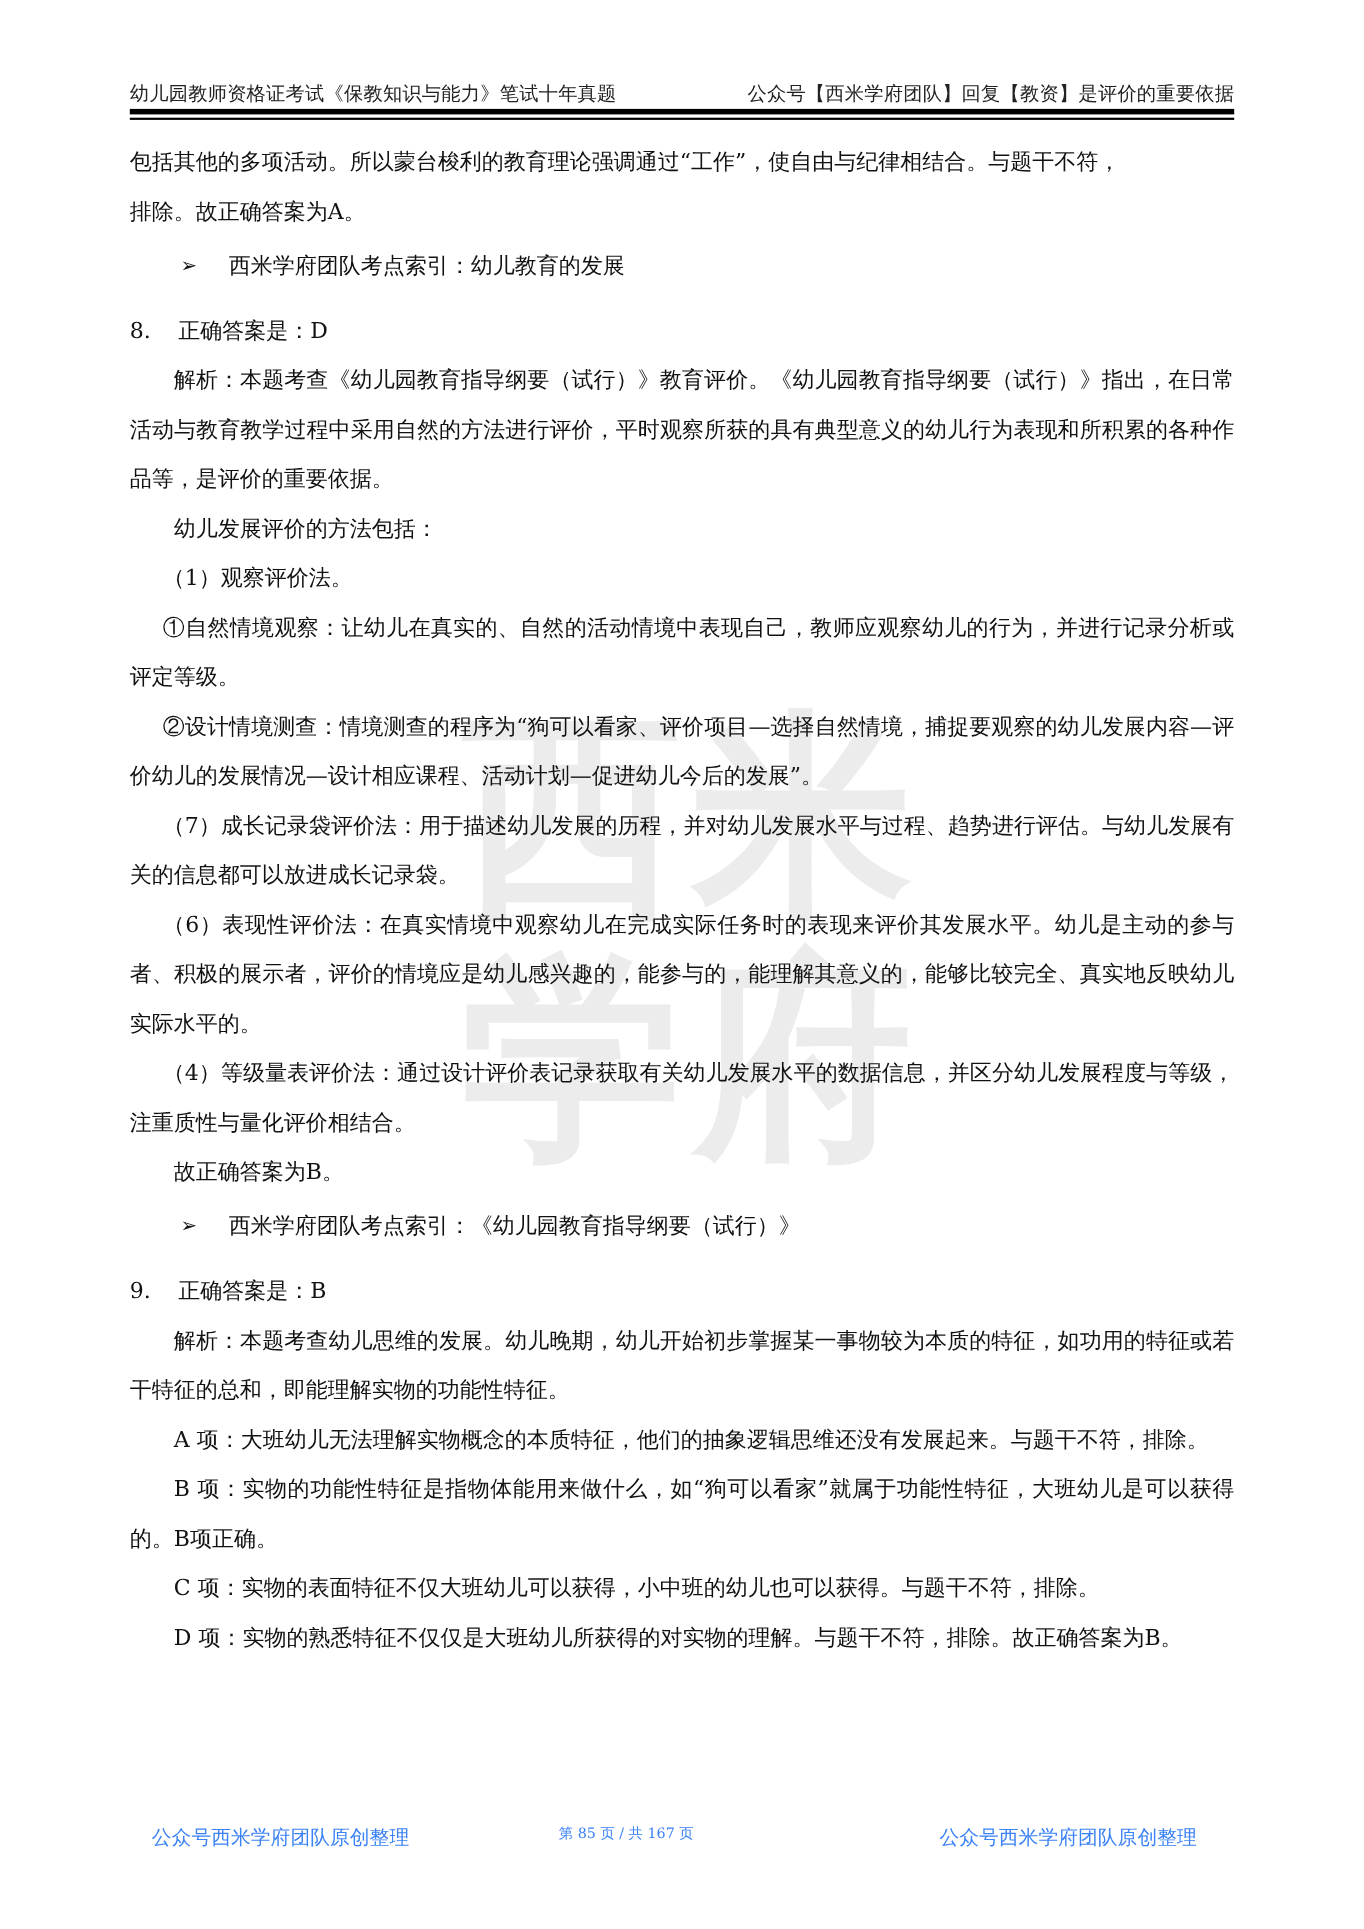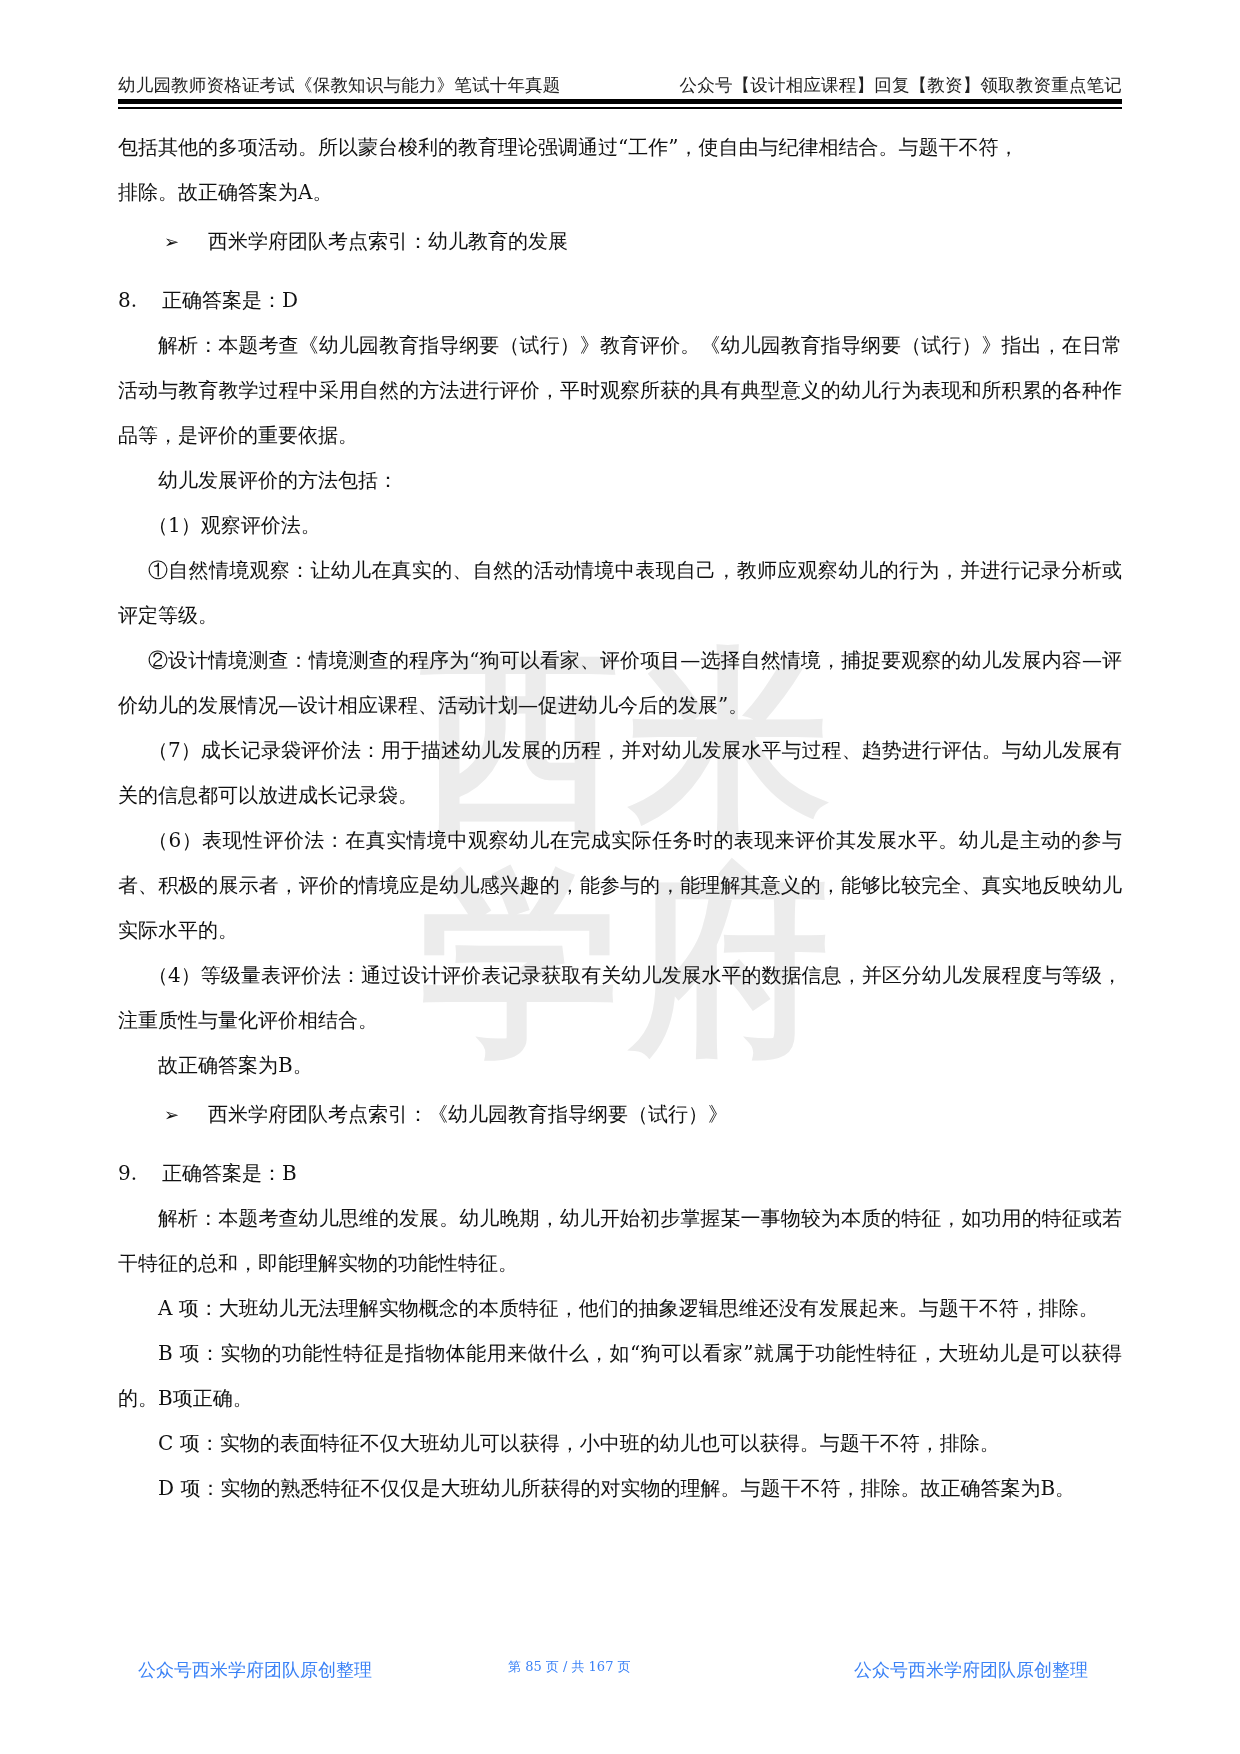--- a/index.html
+++ b/index.html
@@ -34,21 +34,21 @@
   .footer .fc { position: absolute; left: 508px; font-size: 13px; }
   .footer .fr { position: absolute; left: 854px; }
 </style>
 </head>
 <body>
 
 <div class="page">
 
   <div class="header">
     <span class="left">幼儿园教师资格证考试《保教知识与能力》笔试十年真题</span>
-    <span class="right">公众号【设计相应课程】回复【教资】领取教资重点笔记</span>
+    <span class="right">公众号【西米学府团队】回复【教资】是评价的重要依据</span>
   </div>
   <div class="rule-thick"></div>
   <div class="rule-thin"></div>
 
   <div class="watermark">
     <span class="wm-char" style="left:0;top:0;">西</span>
     <span class="wm-char" style="left:210px;top:0;">米</span>
     <span class="wm-char" style="left:0;top:220px;">学</span>
     <span class="wm-char" style="left:210px;top:220px;">府</span>
   </div>

